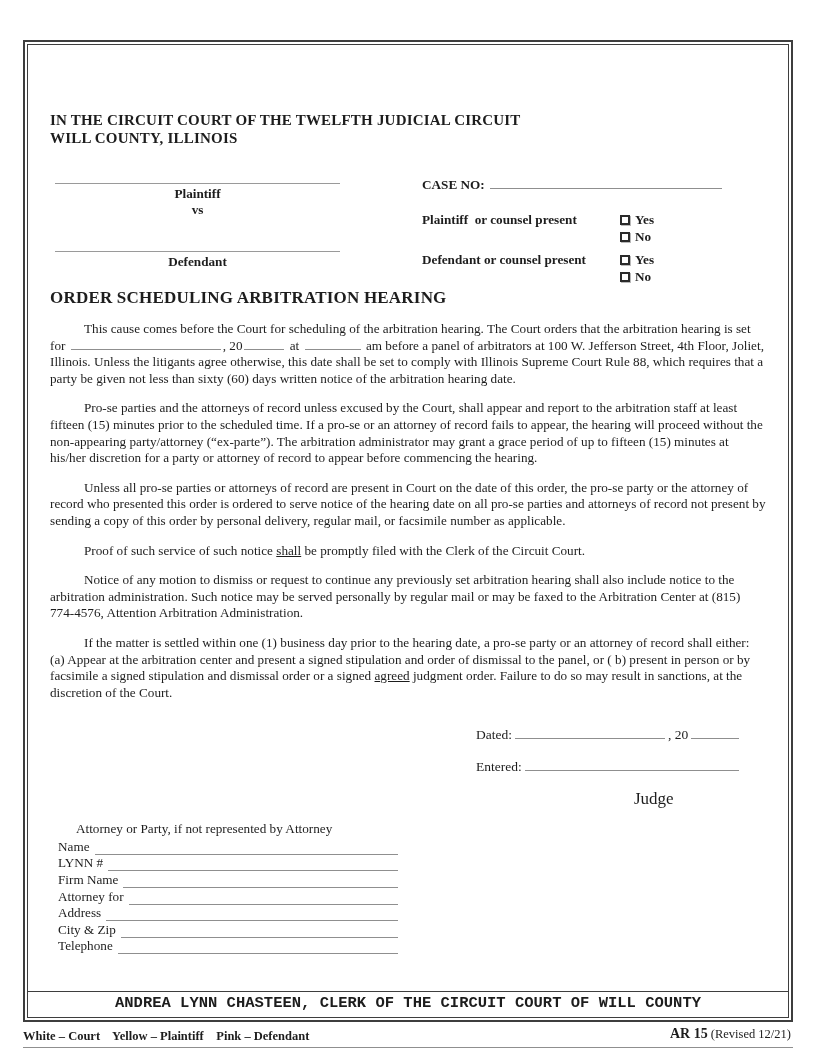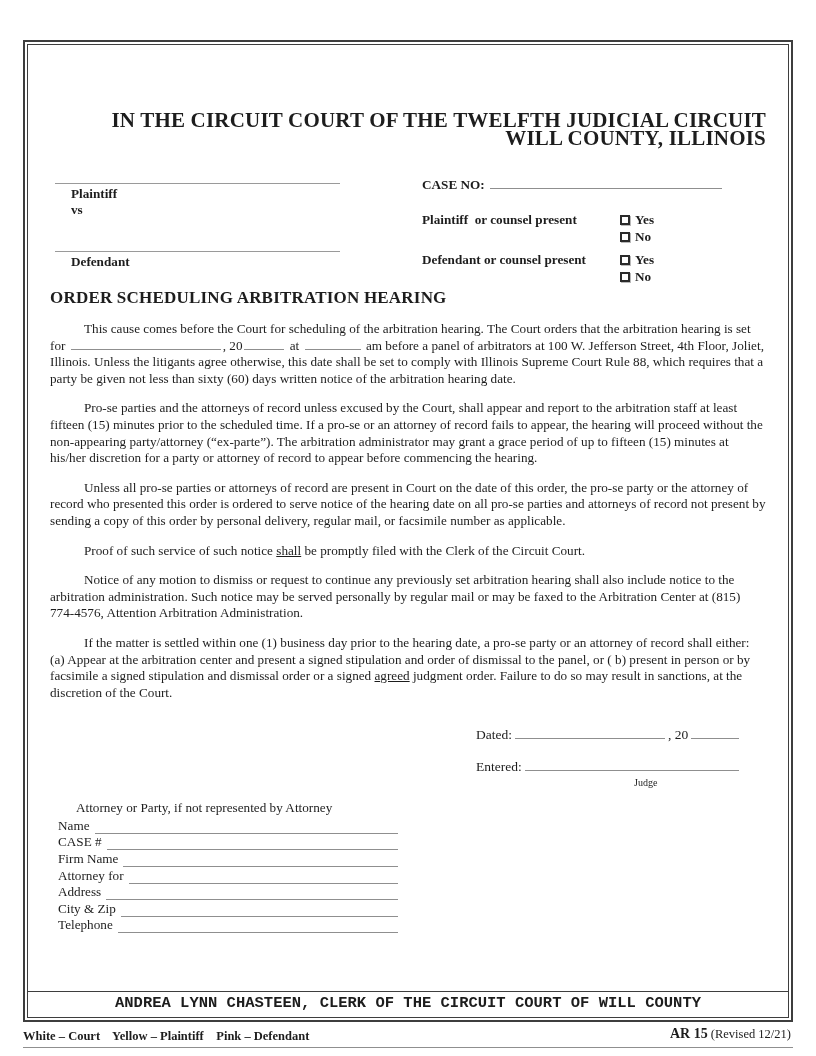--- a/index.html
+++ b/index.html
@@ -1,25 +1,25 @@
 <!DOCTYPE html>
 <html><head>
 <meta charset="utf-8">
 <style>
   *{box-sizing:border-box;margin:0;padding:0;}
   html,body{width:816px;height:1056px;}
   body{background:#ffffff;font-family:"Liberation Serif",serif;color:#1d1d1d;position:relative;overflow:hidden;}
   .frame{position:absolute;left:23px;top:40px;width:770px;height:982px;border:2px solid #3e3e3e;padding:2px;background:#fff;}
   .frame-inner{border:1px solid #3e3e3e;height:100%;padding:0 22px;display:flex;flex-direction:column;position:relative;}
-  .court-header{margin-top:66px;text-align:right;font-weight:bold;font-size:21px;line-height:18px;letter-spacing:.2px;}
+  .court-header{margin-top:66px;text-align:left;font-weight:bold;font-size:15px;line-height:18px;letter-spacing:.2px;}
   .caption{position:relative;height:115px;margin-top:24px;font-size:13.2px;}
   .cap-line{position:absolute;border-bottom:1px solid #9a9a9a;height:0;}
   .line-plaintiff{left:5px;top:12px;width:285px;}
   .line-defendant{left:5px;top:80px;width:285px;}
-  .cap-label{position:absolute;left:21px;width:285px;text-align:left;font-weight:bold;}
+  .cap-label{position:absolute;left:5px;width:285px;text-align:center;font-weight:bold;}
   .lbl-plaintiff{top:15px;}
   .lbl-vs{top:31px;}
   .lbl-defendant{top:83px;}
   .case-no{position:absolute;left:372px;top:6px;font-weight:bold;}
   .blank{display:inline-block;border-bottom:1px solid #8f8f8f;height:12px;vertical-align:baseline;}
   .b-caseno{width:232px;margin-left:5px;}
   .present-label{position:absolute;left:372px;font-weight:bold;white-space:pre;}
   .lbl-pp{top:41px;}
   .lbl-dp{top:81px;}
   .cb-group{position:absolute;left:570px;}
@@ -34,21 +34,21 @@
   .b-date{width:150px;}
   .b-yr{width:40px;}
   .b-time{width:56px;}
   .u{text-decoration:underline;}
   .sig-block{margin-top:26px;margin-left:426px;font-size:13.5px;}
   .sig-row .blank{margin:0 3px;}
   .b-dated{width:150px;}
   .b-dated-yr{width:48px;}
   .entered-row{margin-top:16px;}
   .b-entered{width:214px;}
-  .judge-row{font-size:10px;margin-top:2px;}
+  .judge-row{font-size:17px;margin-top:14px;}
   .judge-row span{margin-left:158px;}
   .attorney{margin-top:12px;margin-left:8px;font-size:13.2px;}
   .att-head{height:17px;margin-left:18px;}
   .att-row{display:flex;width:340px;height:16.6px;align-items:flex-end;}
   .att-label{white-space:pre;}
   .att-blank{flex:1;border-bottom:1px solid #8f8f8f;height:12px;margin-left:5px;}
   .clerk{margin-top:auto;margin-left:-22px;margin-right:-22px;border-top:1px solid #3e3e3e;text-align:center;font-weight:bold;font-size:15.5px;padding:2px 0 5px;font-family:Liberation Mono, monospace;}
   .below{position:absolute;left:23px;top:1026px;width:770px;border-bottom:1px solid #8f8f8f;padding-bottom:4px;height:22px;}
   .copies{font-weight:bold;font-size:12.5px;white-space:pre;}
   .formno{position:absolute;right:2px;top:0;font-size:12.5px;}
@@ -119,21 +119,21 @@
       <div class="judge-row"><span>Judge</span></div>
     </div>
 
     <div class="attorney">
       <div class="att-head">Attorney or Party, if not represented by Attorney</div>
       <div class="att-row">
           <span class="att-label">Name</span>
           <span class="att-blank"></span>
         </div>
       <div class="att-row">
-          <span class="att-label">CASE #</span>
+          <span class="att-label">LYNN #</span>
           <span class="att-blank"></span>
         </div>
       <div class="att-row">
           <span class="att-label">Firm Name</span>
           <span class="att-blank"></span>
         </div>
       <div class="att-row">
           <span class="att-label">Attorney for</span>
           <span class="att-blank"></span>
         </div>

